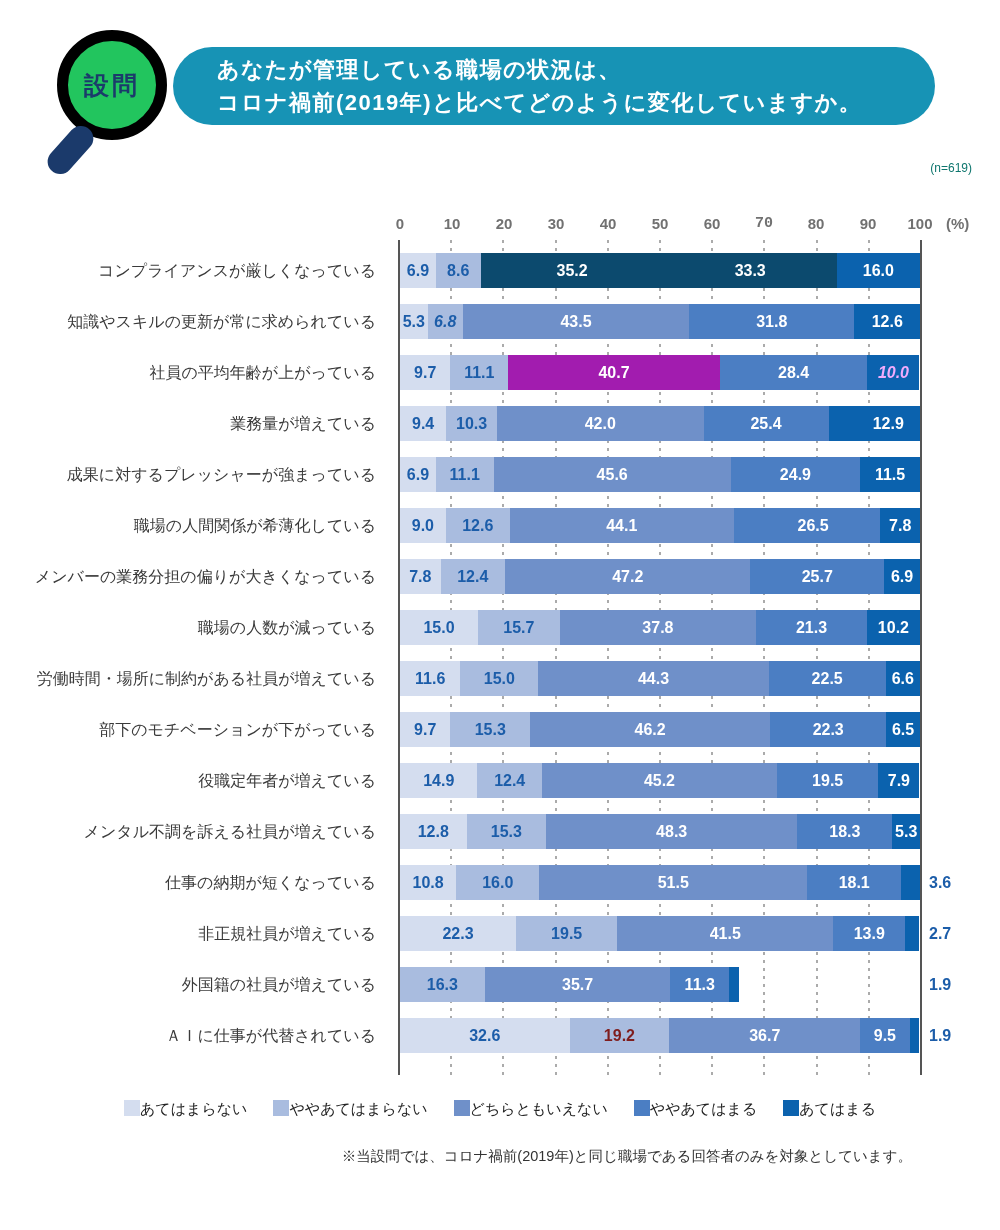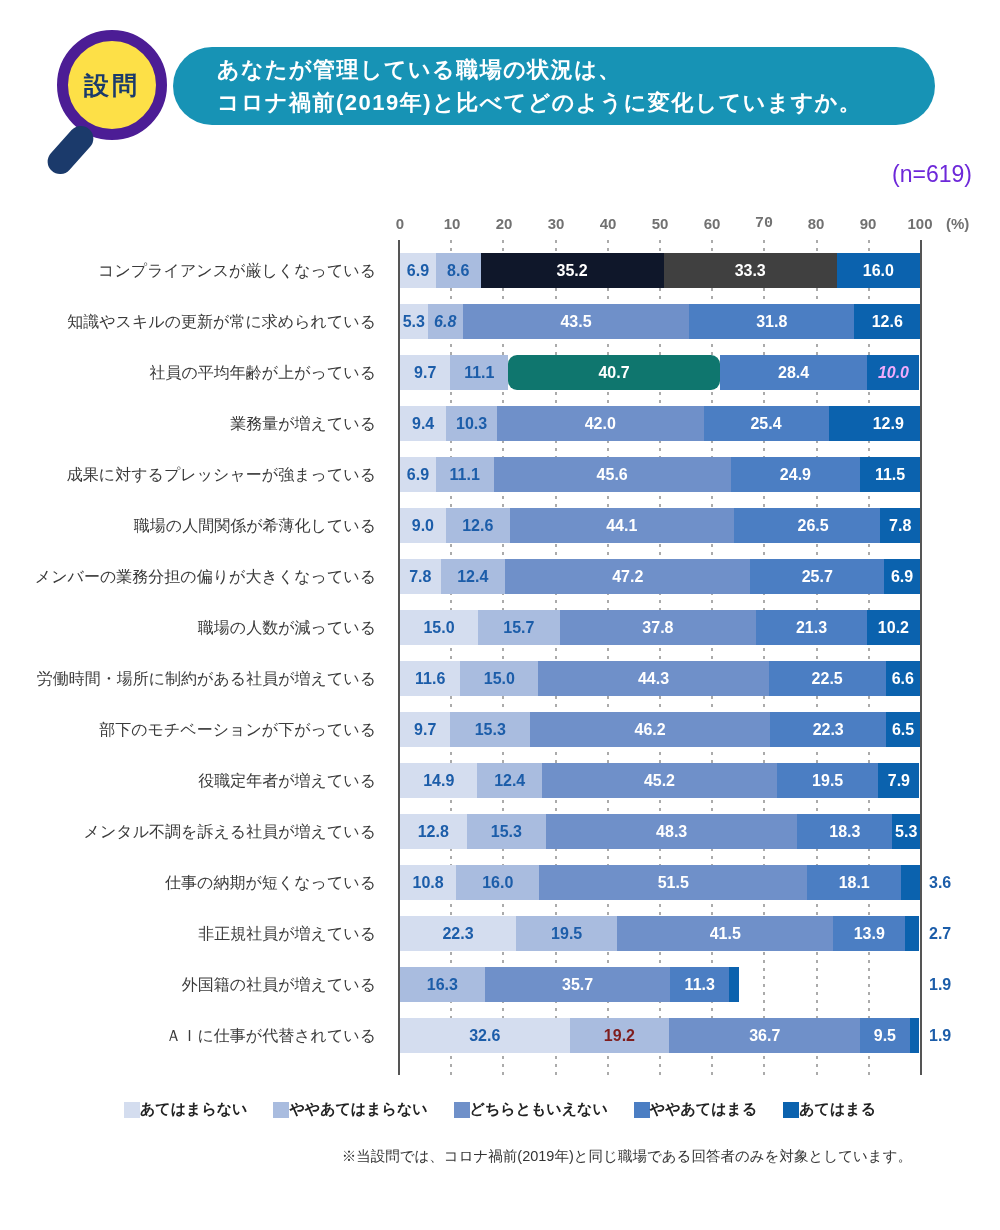--- a/index.html
+++ b/index.html
@@ -13,30 +13,30 @@
     position:absolute; left:173px; top:47px; width:762px; height:78px;
     background:#1793b5; border-radius:40px; color:#fff;
     display:flex; flex-direction:column; justify-content:center;
     padding-left:44px; box-sizing:border-box;
   }
   .banner .line { font-weight:bold; font-size:22px; line-height:33px; letter-spacing:1.5px; }
 
   .q-icon { position:absolute; left:57px; top:30px; width:120px; height:150px; z-index:3; }
   .q-circle {
     position:absolute; left:0; top:0; width:110px; height:110px; border-radius:50%;
-    background:#fde047; border:11px solid #4c1d95; box-sizing:border-box;
+    background:#22c55e; border:11px solid #000000; box-sizing:border-box;
     display:flex; align-items:center; justify-content:center;
   }
   .q-circle-text { color:#1b3a6b; font-size:25px; font-weight:bold; letter-spacing:3px; }
   .q-handle {
     position:absolute; left:1px; top:92px; width:25px; height:56px;
     background:#1b3a6b; border-radius:13px; transform:rotate(42deg);
   }
 
-  .nsize { position:absolute; top:161px; right:28px; font-size:23px; color:#6d28d9; }
+  .nsize { position:absolute; top:161px; right:28px; font-size:12px; color:#0f766e; }
 
   
   .chart { position:absolute; left:0; top:210px; width:1000px; height:870px; }
 
   .axis { position:absolute; left:400px; top:5px; width:520px; height:22px; }
   .tick-label {
     position:absolute; transform:translateX(-50%); top:0;
     font-size:15px; color:#717171; font-weight:bold; white-space:nowrap;
   }
   .axis-unit {
@@ -60,21 +60,21 @@
   .row-bar { position:relative; width:520px; height:35px; display:flex; margin-left:12px; }
   .seg { height:35px; display:flex; align-items:center; justify-content:center; min-width:0; }
   .val { font-size:16px; font-weight:bold; white-space:nowrap; }
   .val.outside { position:absolute; left:calc(100% + 9px); top:0; line-height:35px; color:#1c5da9; }
 
   
   .legend {
     position:absolute; left:0; top:1100px; width:1000px;
     display:flex; justify-content:center; gap:26px;
   }
-  .legend-item { display:flex; align-items:center; gap:0;font-weight:bold; }
+  .legend-item { display:flex; align-items:flex-start; gap:0; }
   .swatch { width:16px; height:16px; display:inline-block; }
   .legend-label { font-size:15px; color:#222; white-space:nowrap; }
 
   .footnote {
     position:absolute; left:0; top:1147px; width:1000px; box-sizing:border-box;
     padding-right:88px; text-align:right; font-size:14.5px; color:#333;
   }
 </style>
 </head>
 <body>
@@ -125,24 +125,24 @@
     <div class="rows">
         <div class="chart-row">
           <div class="row-label">コンプライアンスが厳しくなっている</div>
           <div class="row-bar">
             <div class="seg" style="width: 6.9%; background: rgb(212, 221, 239);">
               <span class="val" style="color: rgb(28, 93, 169);">6.9</span>
             </div>
             <div class="seg" style="width: 8.6%; background: rgb(169, 188, 223);">
               <span class="val" style="color: rgb(28, 93, 169);">8.6</span>
             </div>
-            <div class="seg" style="width: 35.2%; background: #0f172a;">
+            <div class="seg" style="width: 35.2%; background: #0c4a6e;">
               <span class="val" style="color: rgb(255, 255, 255);">35.2</span>
             </div>
-            <div class="seg" style="width: 33.3%; background: #404040;">
+            <div class="seg" style="width: 33.3%; background: #0c4a6e;">
               <span class="val" style="color: rgb(255, 255, 255);">33.3</span>
             </div>
             <div class="seg" style="width: 16%; background: rgb(11, 98, 174);">
               <span class="val" style="color: rgb(255, 255, 255);">16.0</span>
             </div>
           </div>
         </div>
         <div class="chart-row">
           <div class="row-label">知識やスキルの更新が常に求められている</div>
           <div class="row-bar">
@@ -165,21 +165,21 @@
         </div>
         <div class="chart-row">
           <div class="row-label">社員の平均年齢が上がっている</div>
           <div class="row-bar">
             <div class="seg" style="width: 9.7%; background: rgb(212, 221, 239);">
               <span class="val" style="color: rgb(28, 93, 169);">9.7</span>
             </div>
             <div class="seg" style="width: 11.1%; background: rgb(169, 188, 223);">
               <span class="val" style="color: rgb(28, 93, 169);">11.1</span>
             </div>
-            <div class="seg" style="width: 40.7%; background: #0f766e; border-radius: 9px;">
+            <div class="seg" style="width: 40.7%; background: #a21caf;">
               <span class="val" style="color: rgb(255, 255, 255);">40.7</span>
             </div>
             <div class="seg" style="width: 28.4%; background: rgb(75, 126, 195);">
               <span class="val" style="color: rgb(255, 255, 255);">28.4</span>
             </div>
             <div class="seg" style="width: 10%; background: rgb(11, 98, 174);">
               <span class="val" style="color: #f0abfc; font-style: italic;">10.0</span>
             </div>
           </div>
         </div>

